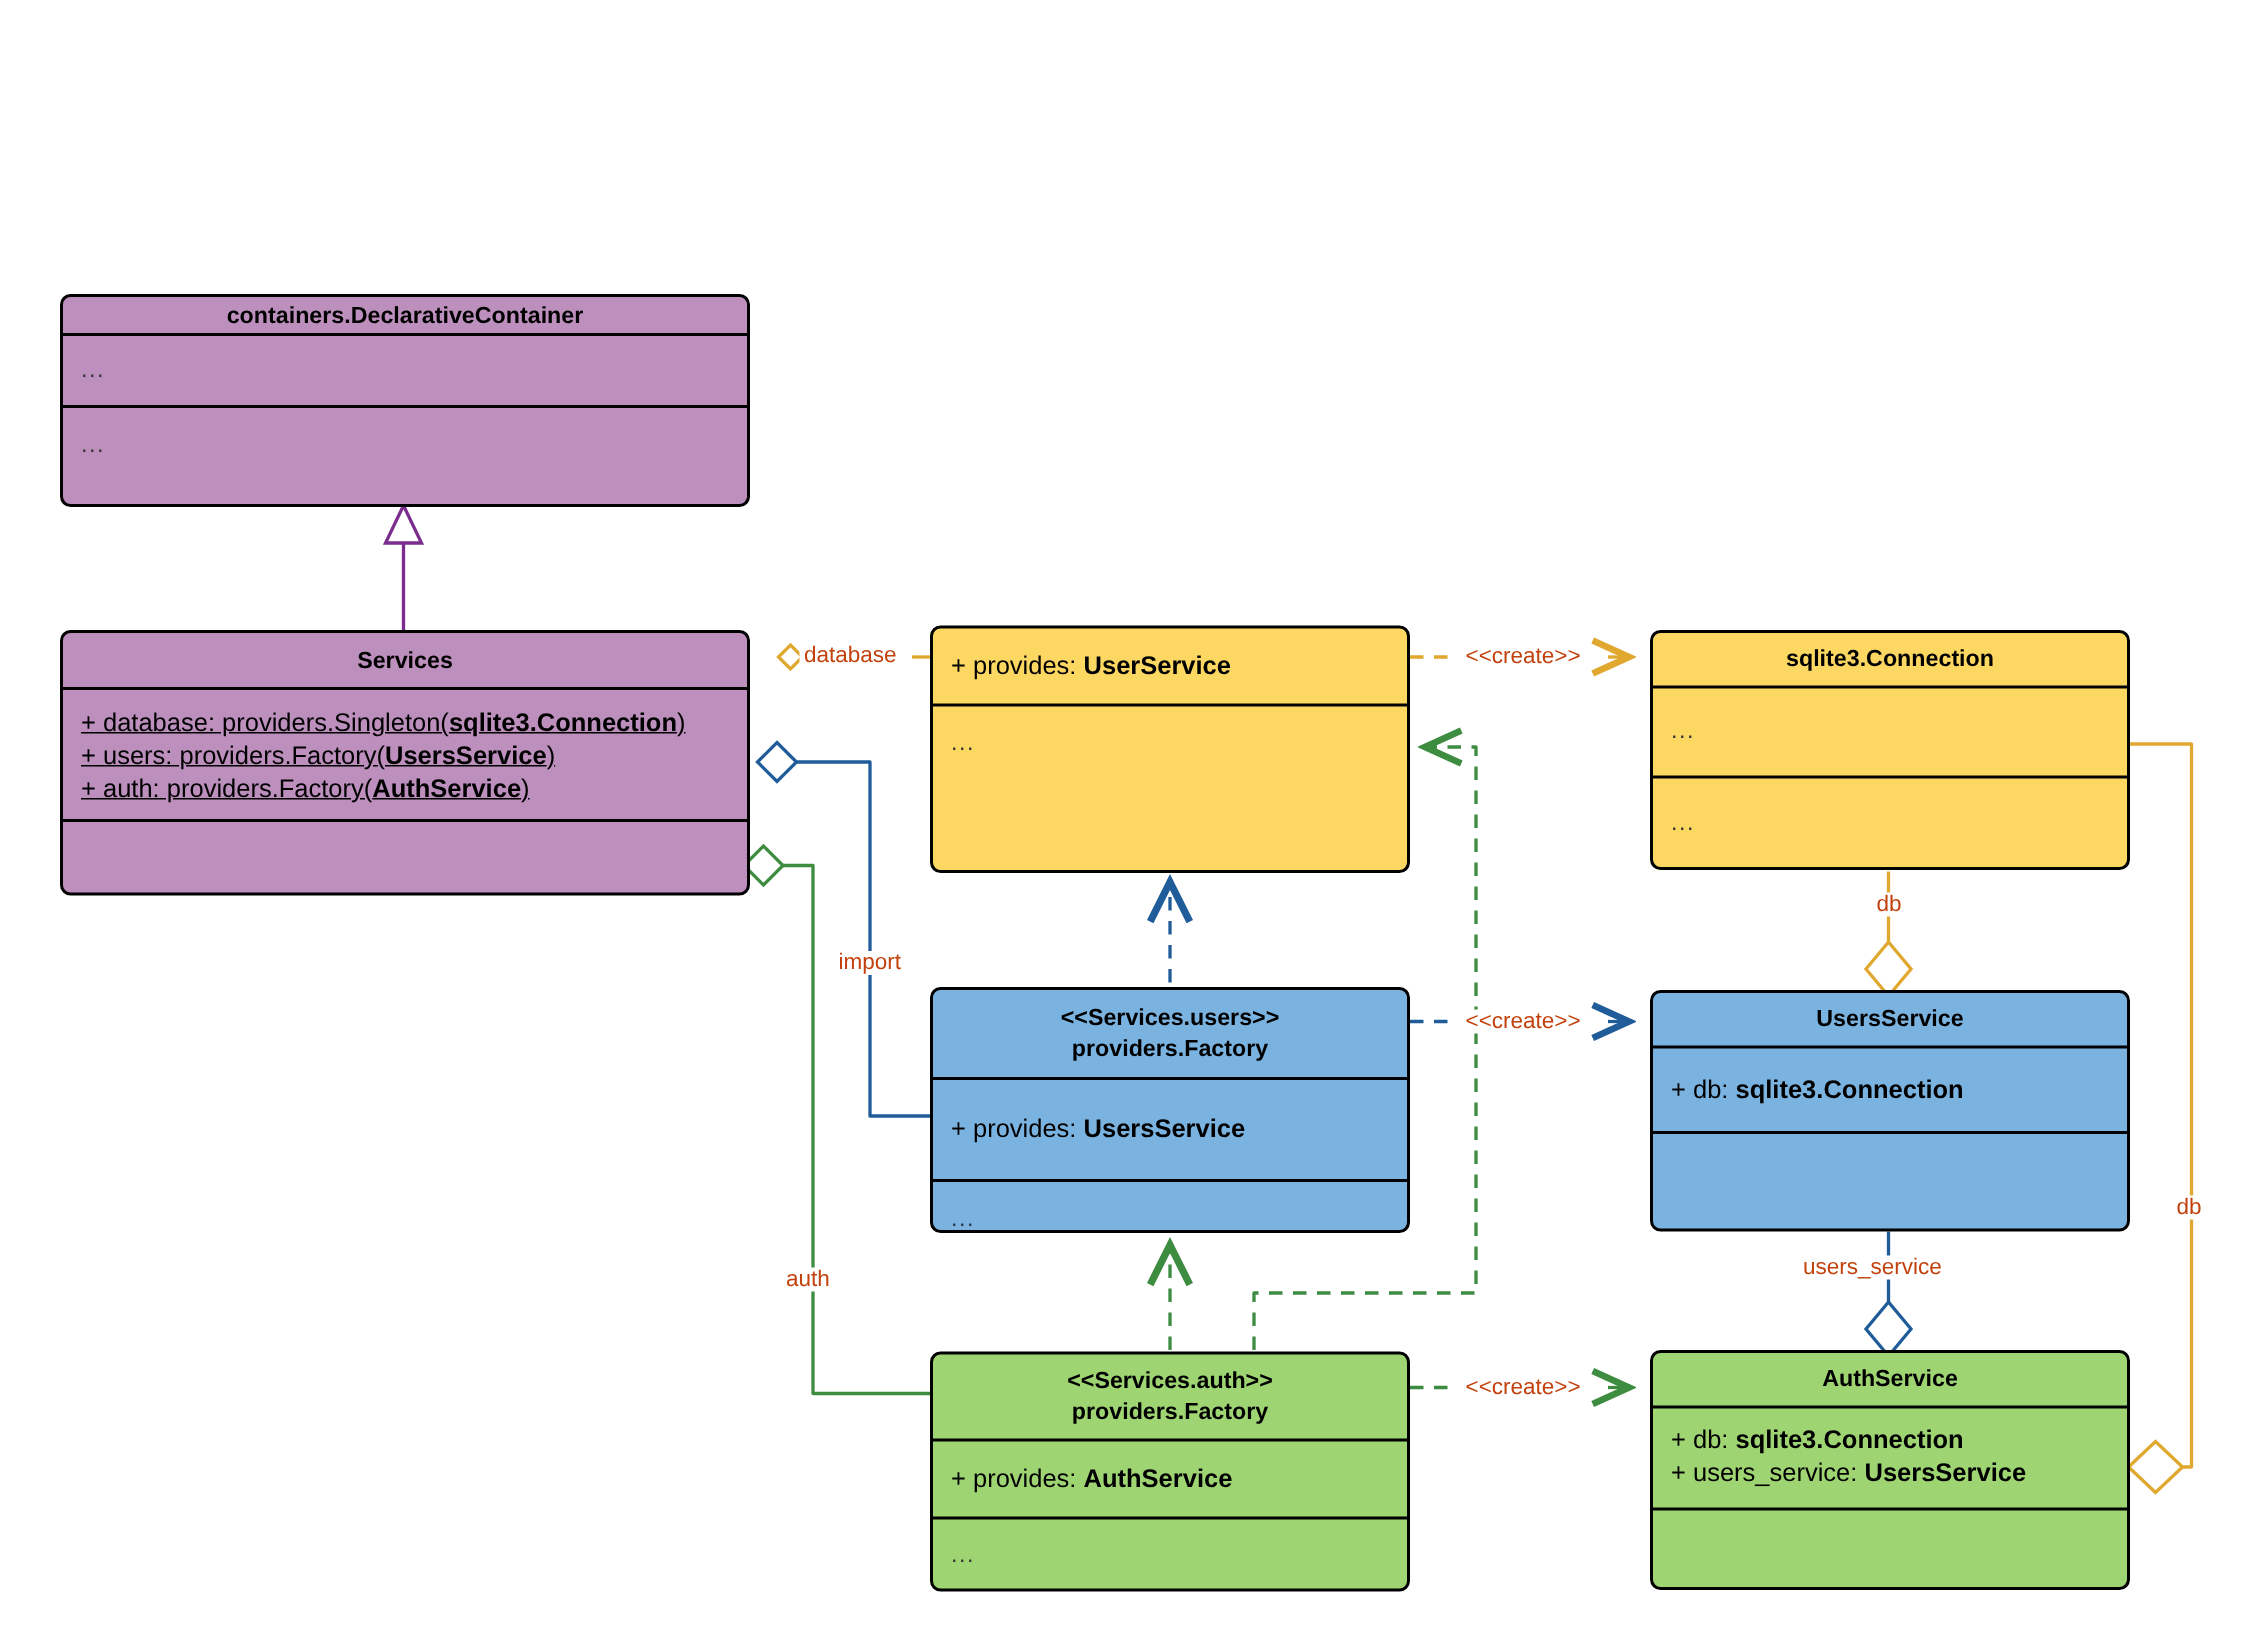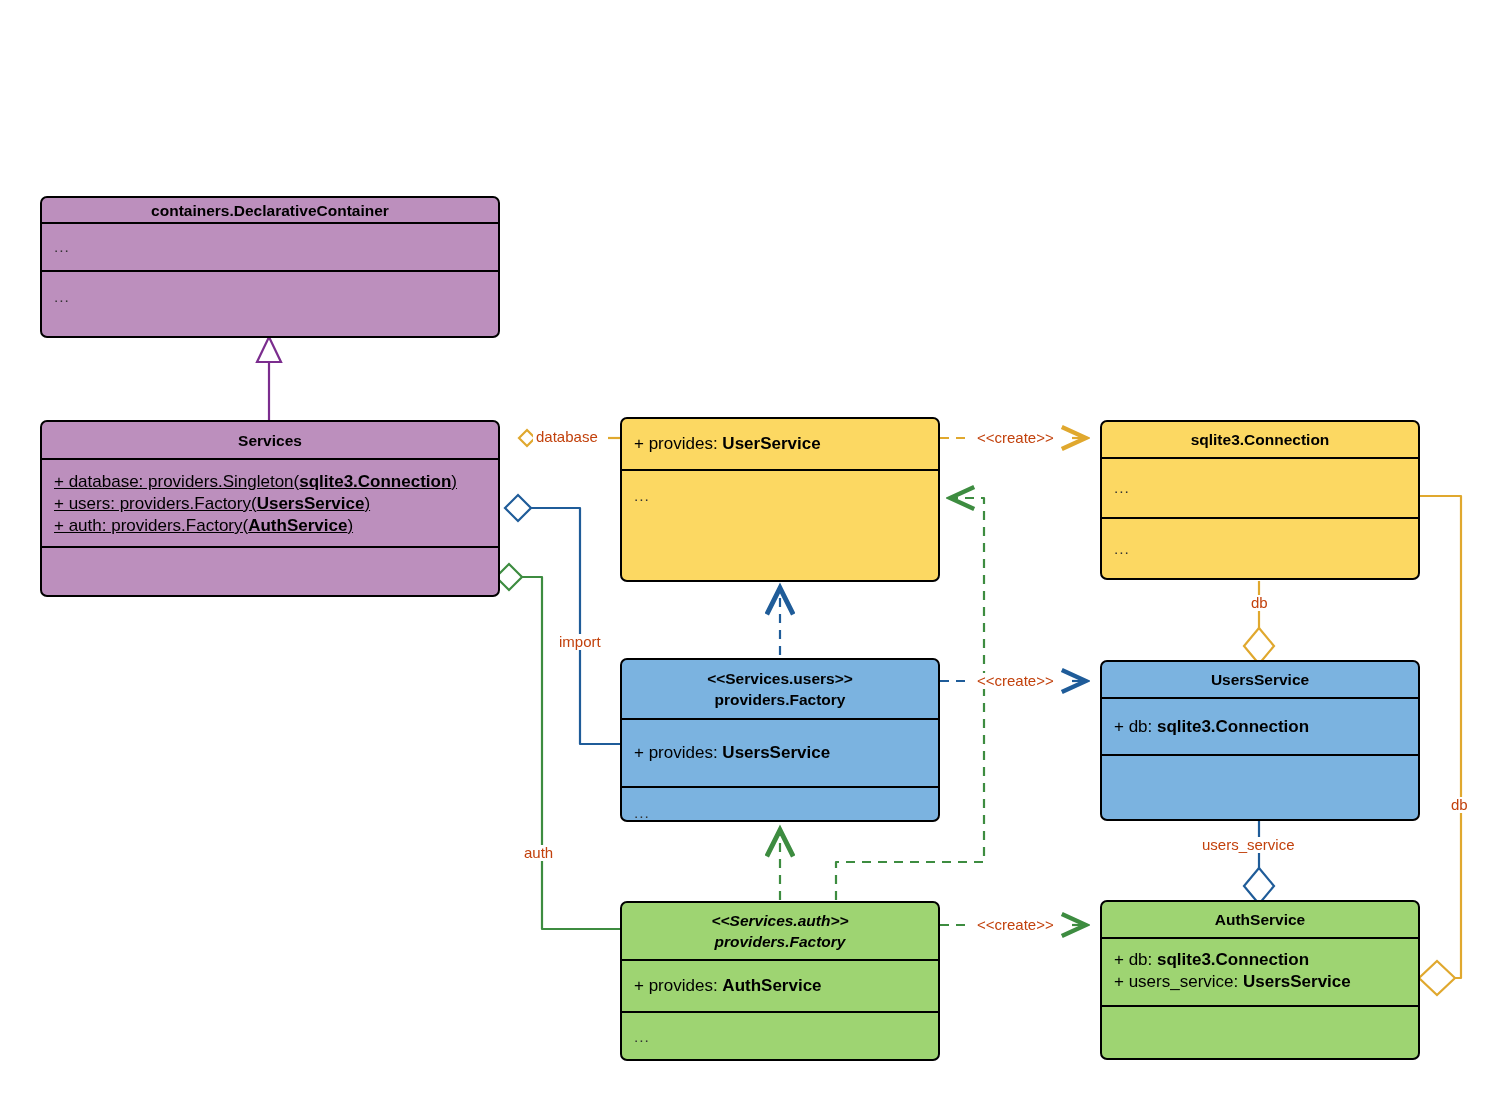--- a/index.html
+++ b/index.html
@@ -247,21 +247,21 @@
     <div class="row title" style="height:37px;">UsersService</div>
     <div class="row" style="height:57px;">
       <div class="attr"><span>+ db: </span><b>sqlite3.Connection</b></div>
     </div>
     <div class="row" style="height:62px;">
       <div class="dots"></div>
     </div>
   </div>
 
   <div class="cls green" style="left:620px; top:901px; width:320px; height:160px;">
-    <div class="row title" style="height:58px;font-style:italic;">
+    <div class="row title" style="height:58px;">
       <div>&lt;&lt;Services.auth&gt;&gt;</div>
       <div>providers.Factory</div>
     </div>
     <div class="row" style="height:52px;">
       <div class="attr"><span>+ provides: </span><b>AuthService</b></div>
     </div>
     <div class="row" style="height:48px;">
       <div class="dots">...</div>
     </div>
   </div>

